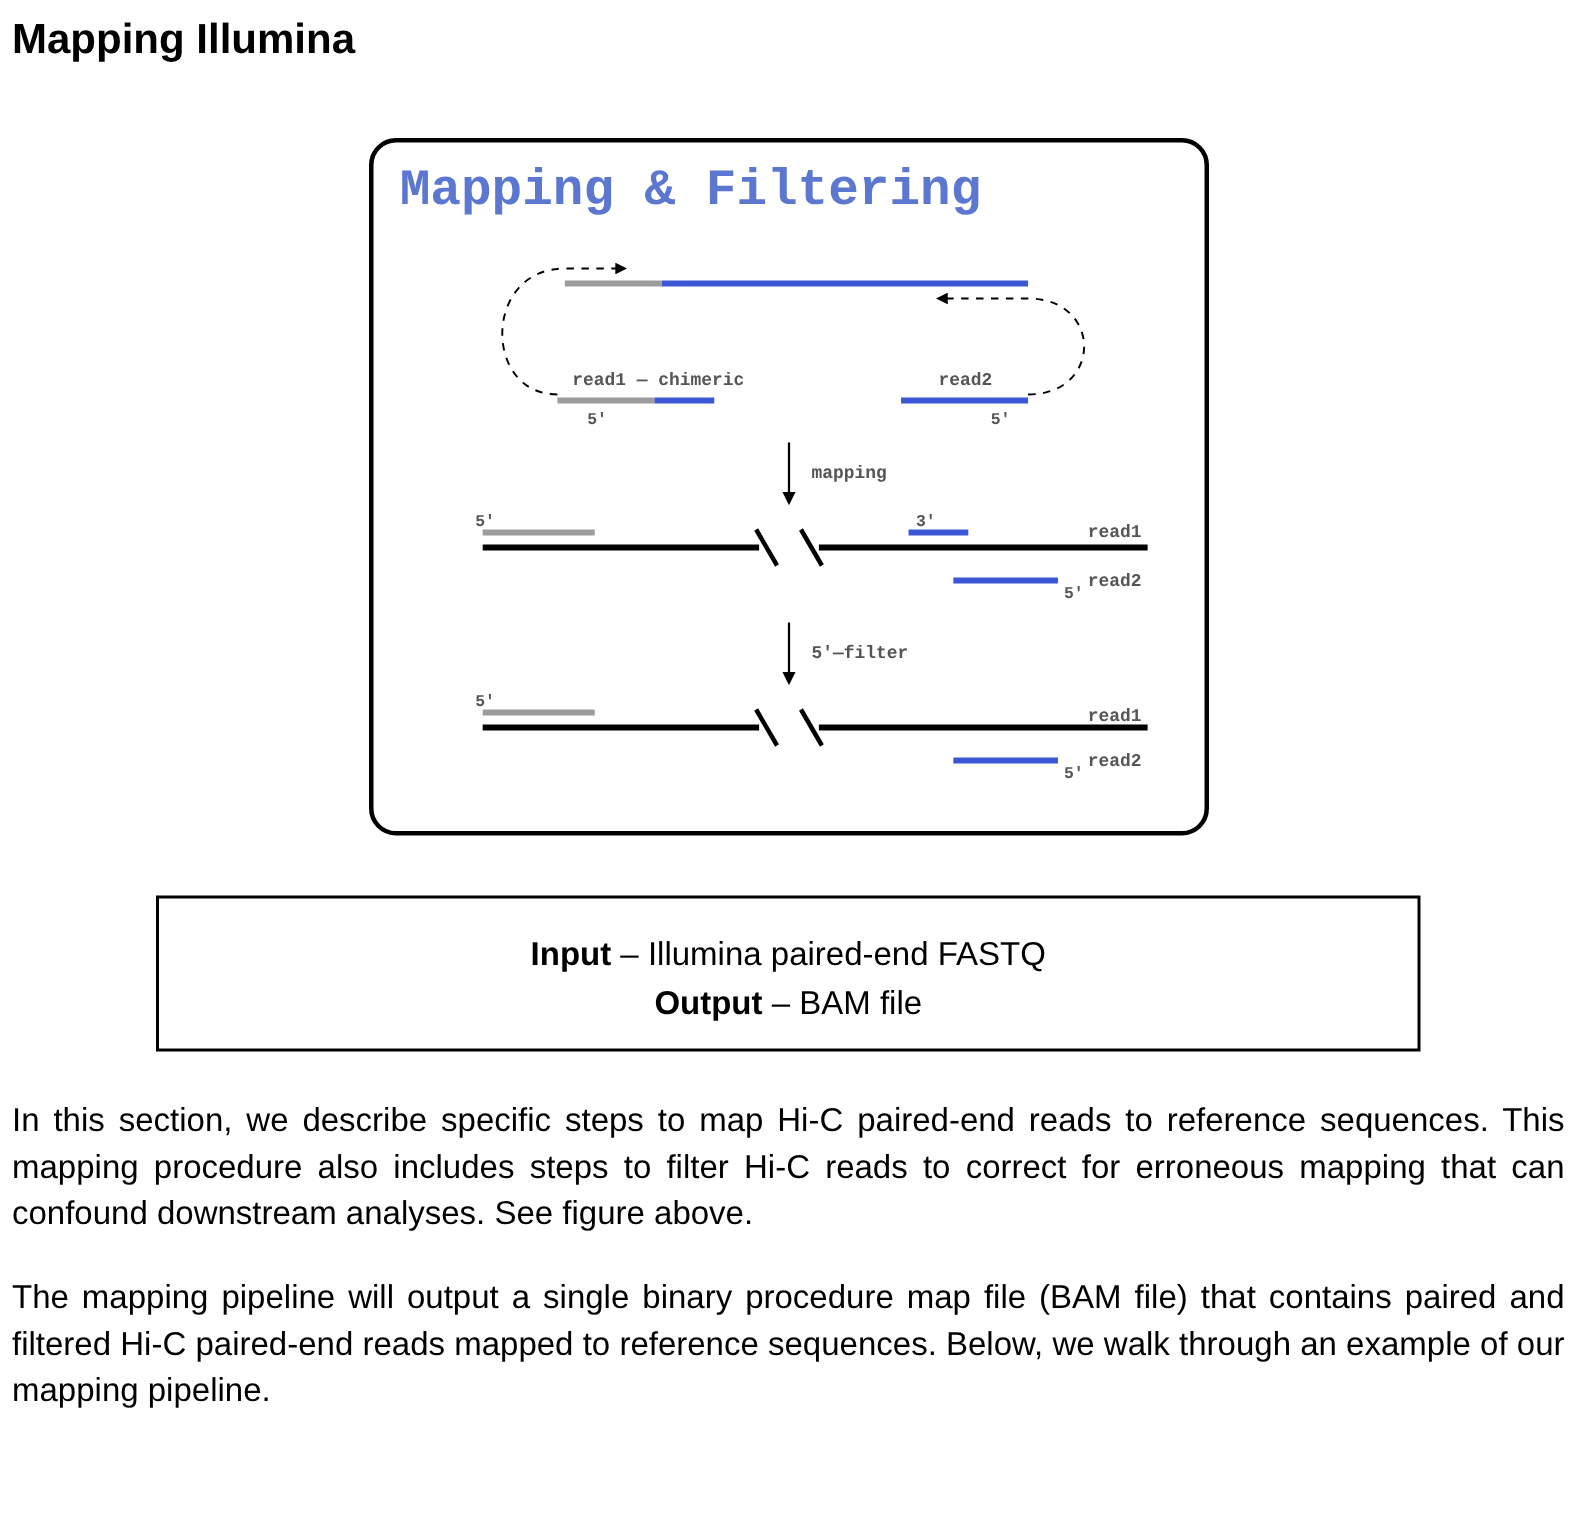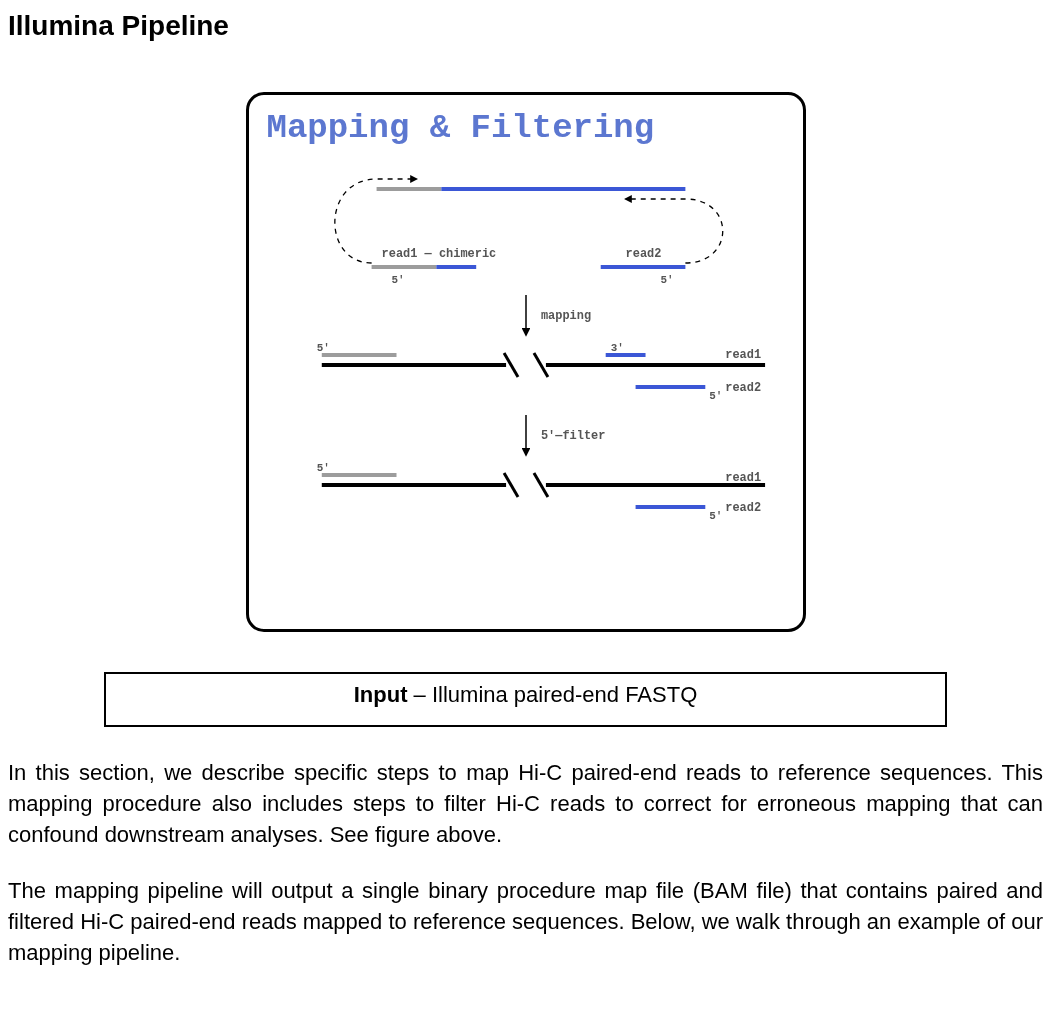--- a/index.html
+++ b/index.html
@@ -16,21 +16,21 @@
     font-weight: 700;
     margin: 0 0 10px 0;
   }
   .figure-wrap {
     display: flex;
     justify-content: center;
     margin: 50px 0 30px 0;
   }
   .figure-box {
     width: 560px;
-    height: 540px;
+    height: 465px;
     border: 3px solid #000;
     border-radius: 18px;
     padding: 10px 18px 10px 18px;
     box-sizing: border-box;
     position: relative;
   }
   .figure-title {
     font-family: "Menlo","Consolas","Courier New",monospace;
     font-size: 34px;
     font-weight: 700;
@@ -41,38 +41,38 @@
     position: relative;
     width: 100%;
     height: 440px;
     font-weight: bold;
   }
   svg.dsvg { position:absolute; top:0; left:0; width:100%; height:100%; }
   .mono { font-family: "Menlo","Consolas","Courier New",monospace; }
   .io-box {
     border: 2px solid #000;
     text-align: center;
-    padding: 4px 10px 14px 10px;
+    padding: 20px 10px 14px 10px;
     margin: 40px 96px 0 96px;
     font-size: 22px;
     line-height: 1.5;
   }
   .io-box b { font-weight: 700; }
   p.body {
     font-size: 22px;
     line-height: 1.42;
     margin: 30px 0 0 0;
     text-align: justify;
   }
   p.body + p.body { margin-top: 24px; }
 </style>
 </head>
 <body>
 
-<h1 class="page-title">Illumina Pipeline</h1>
+<h1 class="page-title">Mapping Illumina</h1>
 
 <div class="figure-wrap">
   <div class="figure-box">
     <div class="figure-title mono">Mapping &amp; Filtering</div>
 
     <div class="diagram">
       <svg class="dsvg" viewBox="0 0 520 440" preserveAspectRatio="none">
         <defs>
           <marker id="arrow" viewBox="0 0 10 10" refX="8" refY="5" markerWidth="6" markerHeight="6" orient="auto-start-reverse">
             <path d="M0,0 L10,5 L0,10 z" fill="#000"></path>
@@ -135,16 +135,19 @@
         <text class="mono" x="460" y="356" font-size="12" fill="#555">read2</text>
       </svg>
     </div>
   </div>
 </div>
 
 <div class="io-box">
   <div>
     <b>Input</b><span> – Illumina paired-end FASTQ</span>
   </div>
+  <div>
+    <b>Output</b><span> – BAM file</span>
+  </div>
 </div>
 
 <p class="body">In this section, we describe specific steps to map Hi-C paired-end reads to reference sequences. This mapping procedure also includes steps to filter Hi-C reads to correct for erroneous mapping that can confound downstream analyses. See figure above.</p>
 <p class="body">The mapping pipeline will output a single binary procedure map file (BAM file) that contains paired and filtered Hi-C paired-end reads mapped to reference sequences. Below, we walk through an example of our mapping pipeline.</p>
 
 </body></html>

